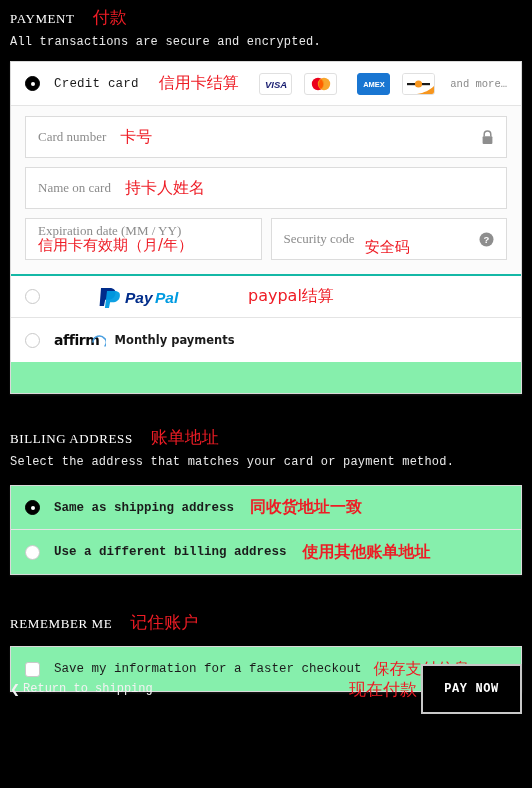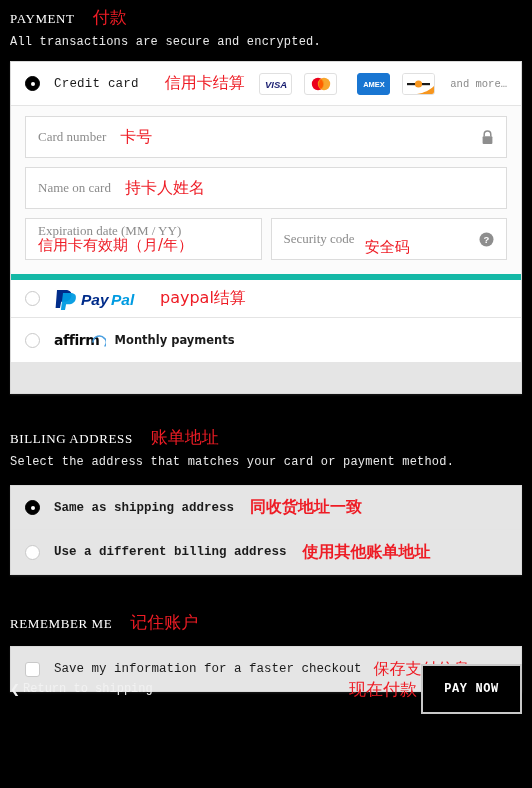--- a/index.html
+++ b/index.html
@@ -51,21 +51,21 @@
   .section-sub {
     font-family: "Liberation Mono", "DejaVu Sans Mono", monospace;
     font-size: 12px;
     color: #e8e8e8;
     margin-top: 6px;
     letter-spacing: 0.2px;
   }
 
   
   .card {
-    background: #e5e5e5;
+    background: #86efac;
     border: 1px solid #d9d9d9;
     box-shadow: 0 1px 2px rgba(255,255,255,0.10);
     color: #1b1b1b;
     overflow: hidden;
   }
 
   
   #payment-card {
     margin-top: 12px;
     position: relative;
@@ -311,21 +311,21 @@
     <span class="section-title">PAYMENT</span>
     <span class="cn cn-head">付款</span>
   </div>
   <div class="section-sub">All transactions are secure and encrypted.</div>
 
   <div class="card" id="payment-card">
 
     <div class="pm-row">
       <span class="radio checked"></span>
       <span class="pm-label">Credit card</span>
-      <span class="cn cn-mid" style="margin-left:26px;">信用卡结算</span>
+      <span class="cn cn-mid" style="margin-left:20px;">信用卡结算</span>
       <span class="brands">
         <span class="brand">
           <svg width="26" height="12" viewBox="0 0 26 12">
             <text x="13" y="10" text-anchor="middle" font-family="Liberation Sans, sans-serif" font-size="9.5" font-weight="bold" font-style="italic" fill="#1a1f71">VISA</text>
           </svg>
         </span>
         <span class="brand">
           <svg width="26" height="16" viewBox="0 0 26 16">
             <circle cx="10" cy="8" r="6.2" fill="#eb001b"></circle>
             <circle cx="16" cy="8" r="6.2" fill="#f79e1b" fill-opacity="0.92"></circle>
@@ -382,21 +382,21 @@
             <svg width="15" height="15" viewBox="0 0 15 15">
               <circle cx="7.5" cy="7.5" r="7" fill="#8e8e8e"></circle>
               <text x="7.5" y="11" text-anchor="middle" font-family="Liberation Sans, sans-serif" font-size="9.5" font-weight="bold" fill="#ffffff">?</text>
             </svg>
           </span>
         </div>
       </div>
 
     </div>
 
-    <div class="pm-row" style="border-top:6px solid #14b8a6;">
+    <div class="pm-row" style="border-top:2px solid #14b8a6;gap:44px;">
       <span class="radio"></span>
       <span class="paypal-logo">
         <svg width="96" height="22" viewBox="0 0 96 22">
           <path d="M3 2 h8.5 c4.6 0 6.6 2.4 5.9 6 -0.7 3.8 -3.6 5.8 -7.7 5.8 H7.2 L6 20 H1.6 Z" fill="#002c8a"></path>
           <path d="M9 5 h7.5 c4.3 0 6 2.2 5.3 5.7 -0.7 3.6 -3.4 5.5 -7.3 5.5 h-2.4 L11 22 H6.9 Z" fill="#009be1" fill-opacity="0.95"></path>
           <text x="27" y="17" font-family="Liberation Sans, sans-serif" font-size="15.5" font-weight="bold" font-style="italic" fill="#002c8a">Pay</text>
           <text x="57" y="17" font-family="Liberation Sans, sans-serif" font-size="15.5" font-weight="bold" font-style="italic" fill="#009be1">Pal</text>
         </svg>
       </span>
       <span class="cn cn-mid">paypal结算</span>

